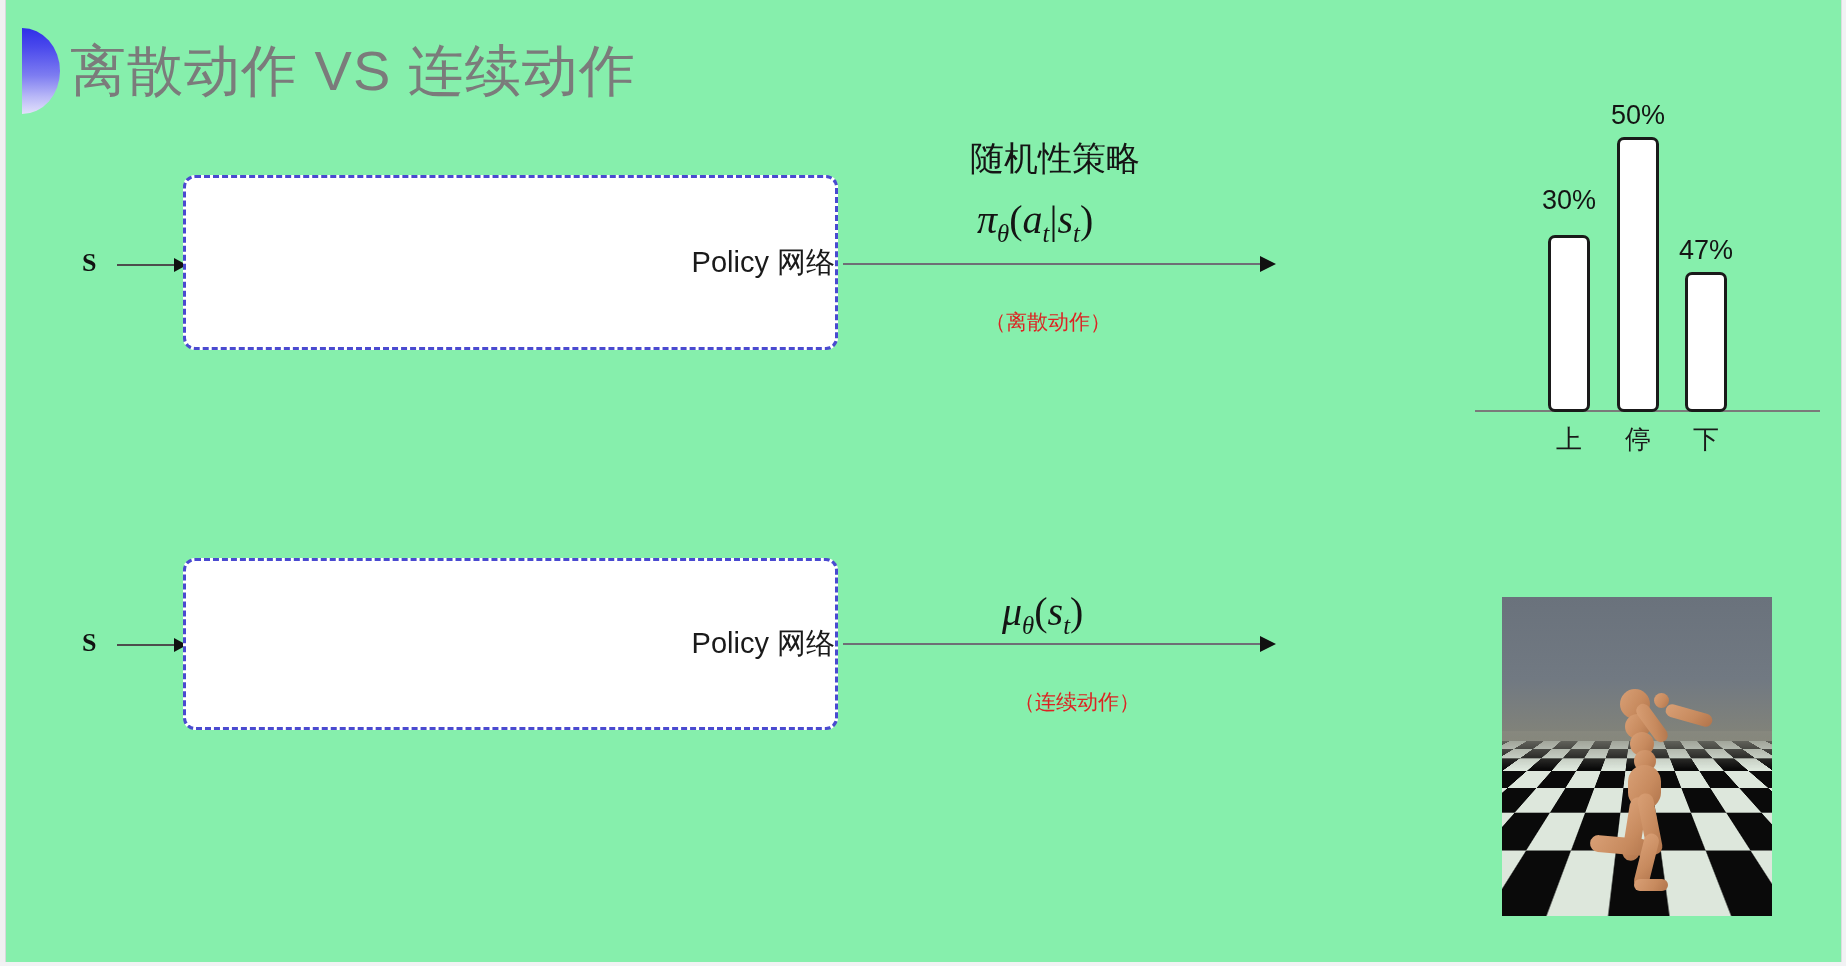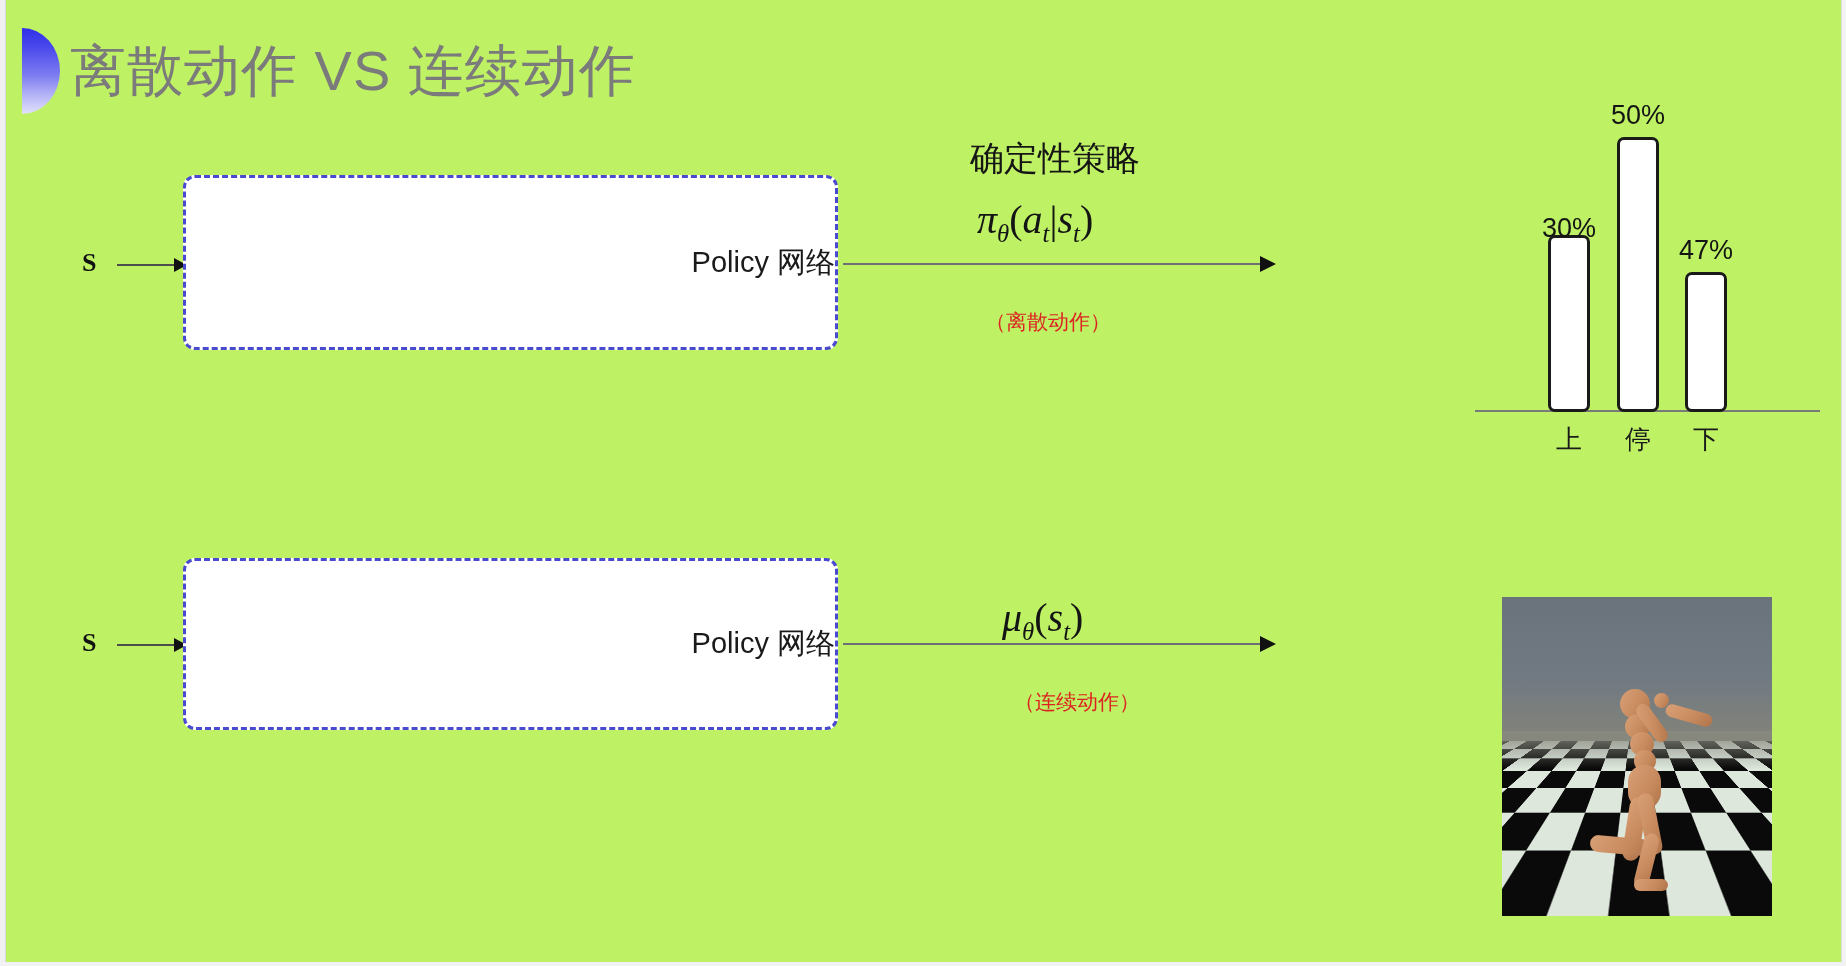--- a/index.html
+++ b/index.html
@@ -8,21 +8,21 @@
     padding: 0;
     background: #ffffff;
   }
   body {
     font-family: "Liberation Sans", "DejaVu Sans", sans-serif;
   }
   #slide {
     position: relative;
     width: 1846px;
     height: 966px;
-    background: #bef264;
+    background: #86efac;
     overflow: hidden;
   }
 
   
   .edge-left {
     position: absolute;
     left: 0; top: 0;
     width: 5px; height: 966px;
     background: #f0f0f2;
     border-right: 1px solid #d8d8dc;
@@ -242,34 +242,34 @@
     <div class="s-label" style="left:82px; top:248px;">S</div>
 
     <div class="arrow-in" style="left:117px; top:264px; width:68px;"></div>
 
     <div class="policy-box" style="left:183px; top:175px; width:655px; height:175px;">
       <div class="policy-box-label">Policy 网络</div>
     </div>
 
     <div class="arrow-long" style="left:843px; top:263px; width:430px;"></div>
 
-    <div class="ann-title" style="left:970px; top:136px;">确定性策略</div>
+    <div class="ann-title" style="left:970px; top:136px;">随机性策略</div>
 
     <div class="ann-formula" style="left:977px; top:196px;">
       <span>π</span><span class="sub">θ</span><span class="up">(</span><span>a</span><span class="sub">t</span><span class="up">|</span><span>s</span><span class="sub">t</span><span class="up">)</span>
     </div>
 
     <div class="ann-red" style="left:985px; top:308px;">（离散动作）</div>
 
     <div class="chart" style="left:1450px; top:85px; width:396px; height:320px;">
 
       <div class="chart-axis" style="left:25px; top:325px; width:345px;"></div>
 
       <div class="bar" style="left:98px; top:150px; width:42px; height:177px;"></div>
-      <div class="bar-value" style="left:69px; top:128px; width:100px;">30%</div>
+      <div class="bar-value" style="left:69px; top:100px; width:100px;">30%</div>
       <div class="bar-cat" style="left:69px; top:337px; width:100px;">上</div>
 
       <div class="bar" style="left:167px; top:52px; width:42px; height:275px;"></div>
       <div class="bar-value" style="left:138px; top:15px; width:100px;">50%</div>
       <div class="bar-cat" style="left:138px; top:337px; width:100px;">停</div>
 
       <div class="bar" style="left:235px; top:187px; width:42px; height:140px;"></div>
       <div class="bar-value" style="left:206px; top:150px; width:100px;">47%</div>
       <div class="bar-cat" style="left:206px; top:337px; width:100px;">下</div>
     </div>
@@ -281,21 +281,21 @@
 
     <div class="arrow-in" style="left:117px; top:164px; width:68px;"></div>
 
     <div class="policy-box" style="left:183px; top:78px; width:655px; height:172px;">
       <div class="policy-box-label">Policy 网络</div>
     </div>
 
     <div class="arrow-long" style="left:843px; top:163px; width:430px;"></div>
 
 
-    <div class="ann-formula" style="left:1002px; top:114px;">
+    <div class="ann-formula" style="left:1002px; top:108px;">
       <span>μ</span><span class="sub">θ</span><span class="up">(</span><span>s</span><span class="sub">t</span><span class="up">)</span>
     </div>
 
     <div class="ann-red" style="left:1014px; top:208px;">（连续动作）</div>
 
     <div class="sim-figure" style="left:1502px; top:117px; width:270px; height:319px;">
       <div class="sim-sky"></div>
       <div class="sim-floor"></div>
       <div class="sim-haze"></div>
 

